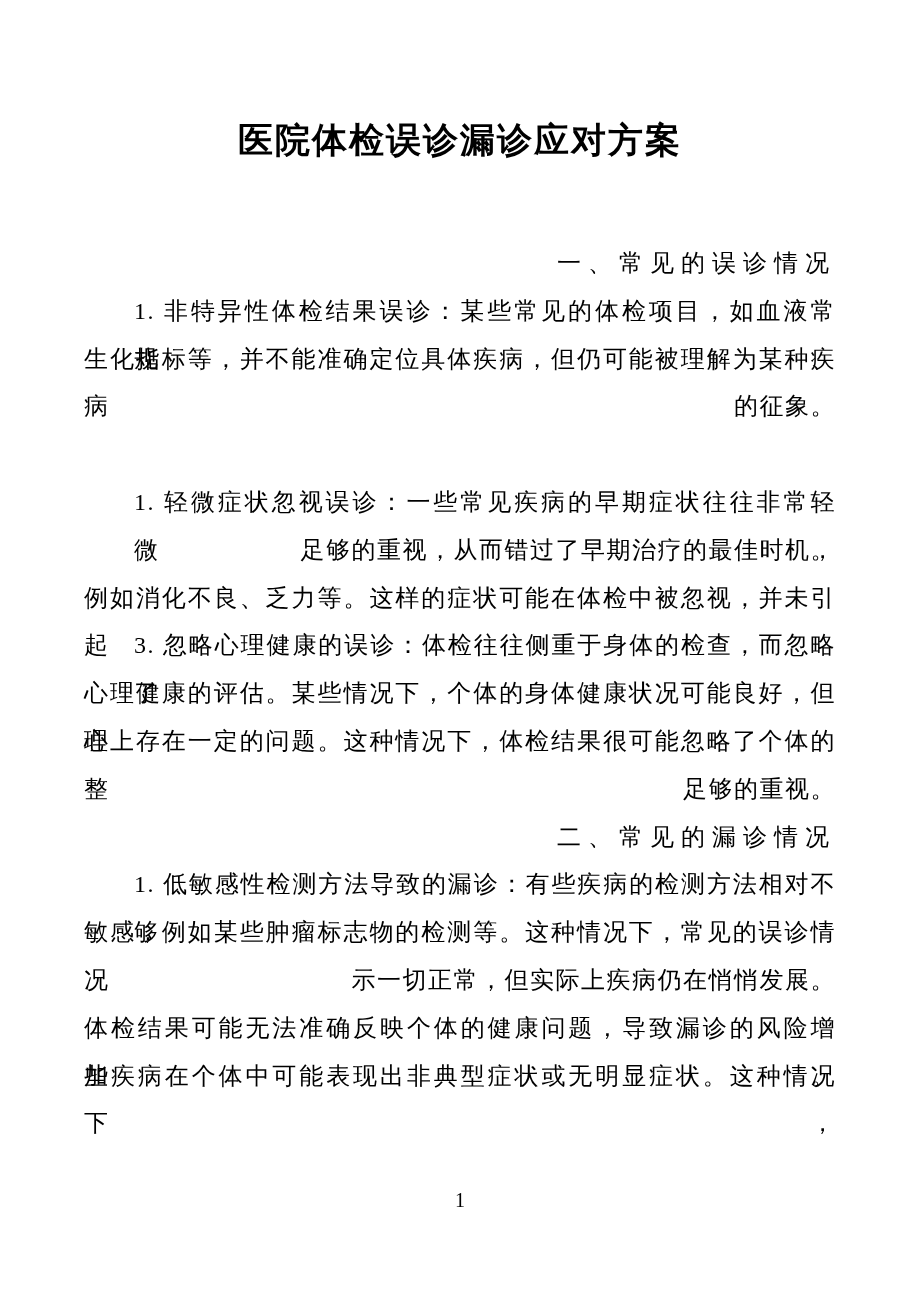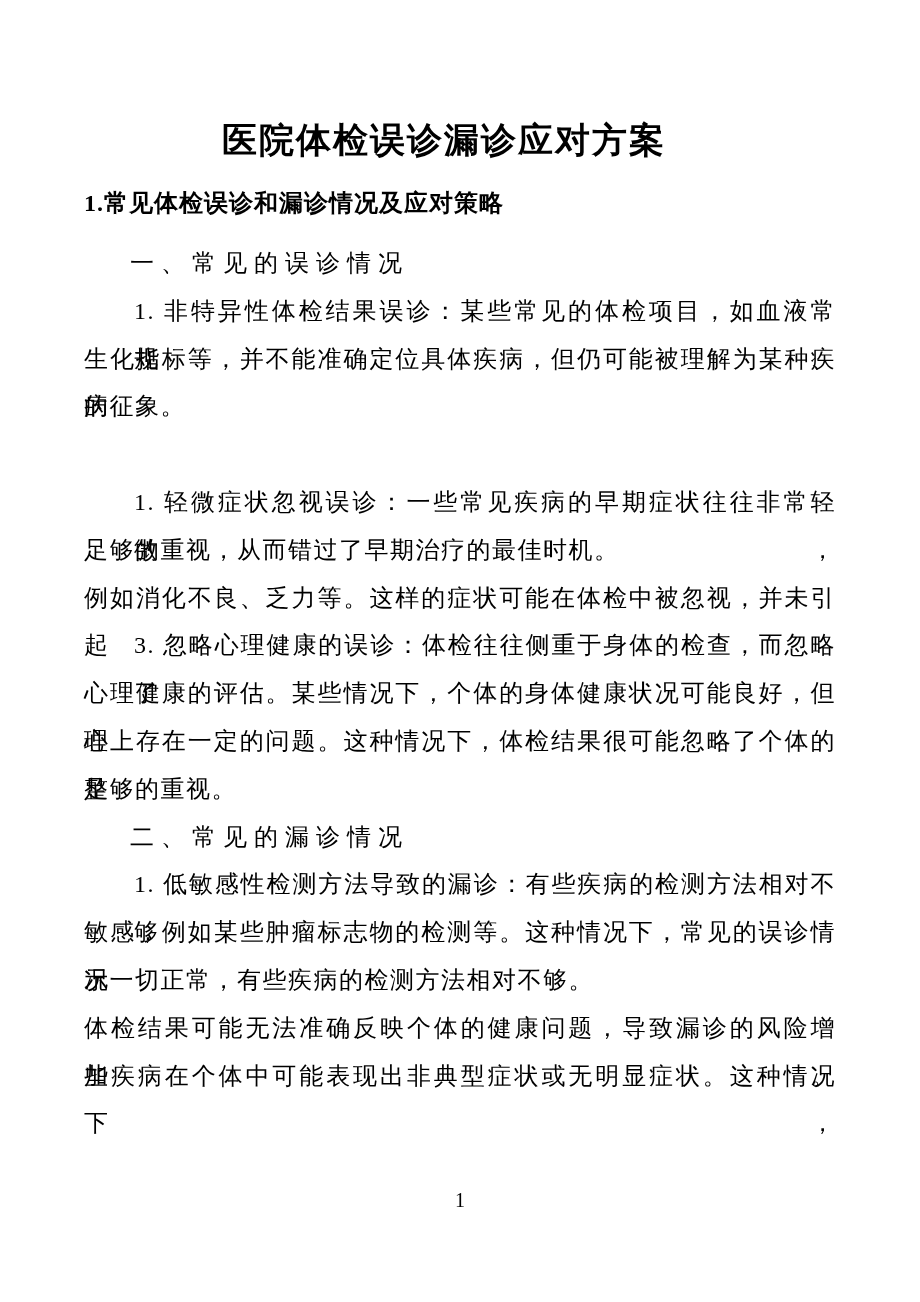--- a/index.html
+++ b/index.html
@@ -12,21 +12,21 @@
     width: 920px;
     height: 1302px;
     background: #ffffff;
     color: #000000;
     font-family: "Liberation Serif", "DejaVu Serif", serif;
     overflow: hidden;
   }
   .doc-title {
     position: absolute;
     top: 116px;
-    left: 68px;
+    left: 84px;
     width: 752px;
     text-align: center;
     font-size: 35px;
     font-weight: bold;
     letter-spacing: 2px;
     line-height: 50px;
     white-space: nowrap;
   }
   .section-heading {
     position: absolute;
@@ -44,20 +44,21 @@
     top: 240px;
     left: 84px;
     width: 752px;
   }
   .line {
     height: 47.8px;
     line-height: 47.8px;
     font-size: 24px;
     letter-spacing: 1.5px;
     text-justify: inter-character;
+    text-align: right;
   }
   .fill {
     text-align: justify;
     text-align-last: justify;
   }
   .first {
     padding-left: 50px;
   }
   .sub {
     padding-left: 46px;
@@ -73,38 +74,37 @@
     line-height: 28px;
   }
 </style>
 </head>
 <body>
 
 <div class="page">
 
   <div class="doc-title">医院体检误诊漏诊应对方案</div>
 
-  <div class="section-heading">1.常见体检误诊和漏诊情况及应对策略</div>
 
   <div class="body-text">
     <div class="line sub">一、常见的误诊情况</div>
     <div class="line first fill">1. 非特异性体检结果误诊：某些常见的体检项目，如血液常规、</div>
     <div class="line fill">生化指标等，并不能准确定位具体疾病，但仍可能被理解为某种疾病</div>
     <div class="line">的征象。</div>
     <div class="line"></div>
     <div class="line first fill">1. 轻微症状忽视误诊：一些常见疾病的早期症状往往非常轻微，</div>
     <div class="line">足够的重视，从而错过了早期治疗的最佳时机。</div>
     <div class="line fill">例如消化不良、乏力等。这样的症状可能在体检中被忽视，并未引起</div>
     <div class="line first fill">3. 忽略心理健康的误诊：体检往往侧重于身体的检查，而忽略了</div>
     <div class="line fill">心理健康的评估。某些情况下，个体的身体健康状况可能良好，但心</div>
     <div class="line fill">理上存在一定的问题。这种情况下，体检结果很可能忽略了个体的整</div>
     <div class="line">足够的重视。</div>
     <div class="line sub">二、常见的漏诊情况</div>
     <div class="line first fill">1. 低敏感性检测方法导致的漏诊：有些疾病的检测方法相对不够</div>
     <div class="line fill">敏感，例如某些肿瘤标志物的检测等。这种情况下，常见的误诊情况</div>
-    <div class="line">示一切正常，有些疾病的检测方法相对不够。</div>
+    <div class="line">示一切正常，但实际上疾病仍在悄悄发展。</div>
     <div class="line fill">体检结果可能无法准确反映个体的健康问题，导致漏诊的风险增加。</div>
     <div class="line fill">些疾病在个体中可能表现出非典型症状或无明显症状。这种情况下，</div>
   </div>
 
   <div class="page-footer">1</div>
 
 </div>
 
 </body></html>

